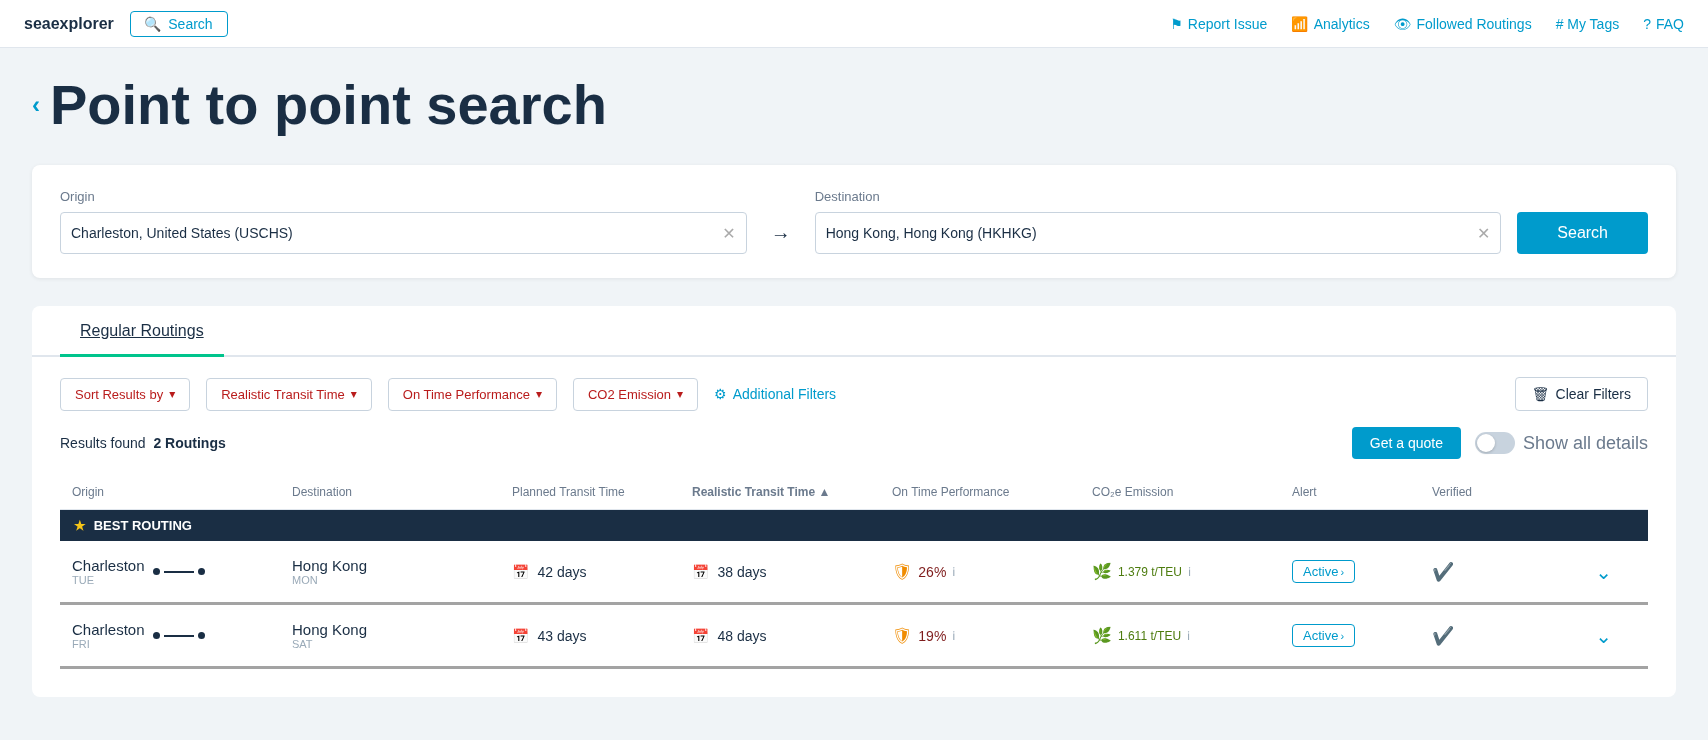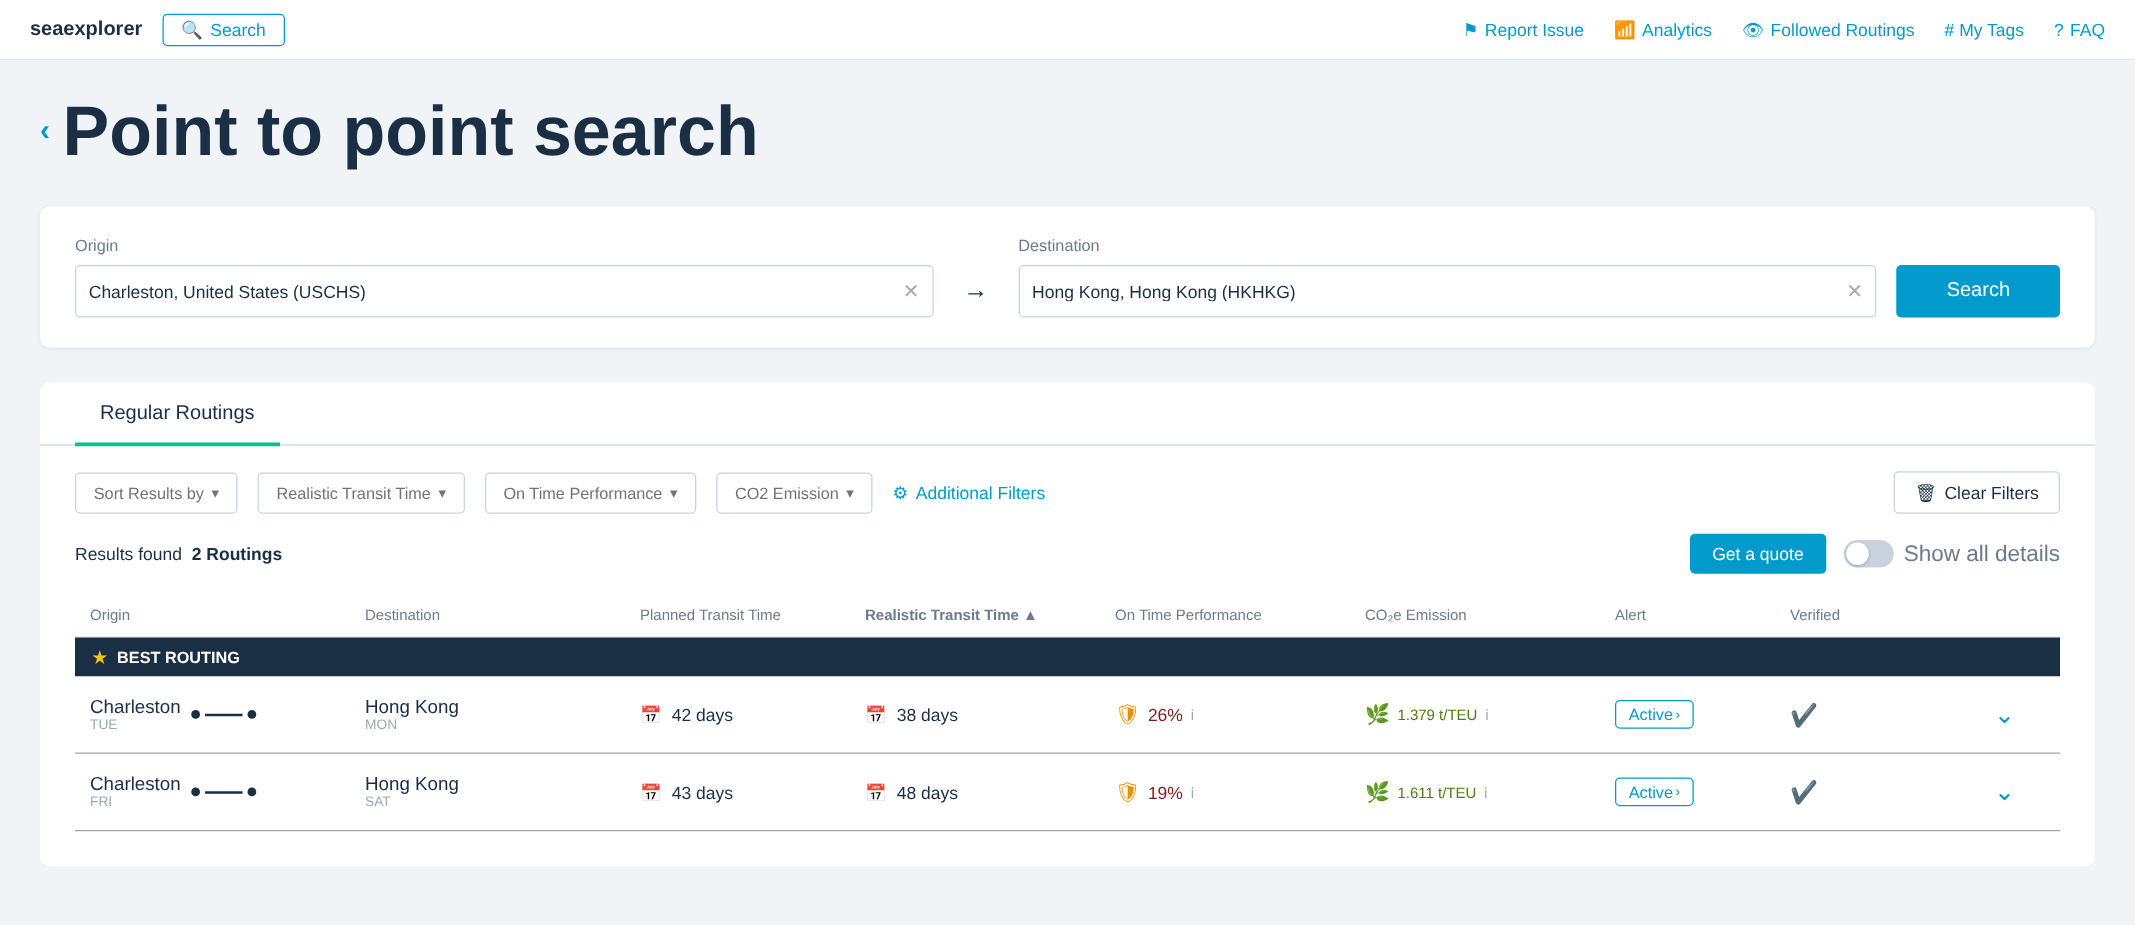--- a/index.html
+++ b/index.html
@@ -75,41 +75,42 @@
       padding: 0 28px;
       border-bottom: 2px solid #e0e6ed;
     }
     .tabs { display: flex; gap: 0; }
     .tab {
       padding: 16px 20px 14px;
       font-size: 16px; font-weight: 500;
       cursor: pointer; color: #6b7a8d;
       border-bottom: 3px solid transparent;
       margin-bottom: -2px;
+      text-decoration: underline;
     }
     .tab.active { color: #1a2e44; border-bottom: 3px solid #00c48c; }
 
     
     .results-section {
       background: #fff;
       border-radius: 0 0 8px 8px;
       padding: 0 28px 28px;
     }
 
     
     .filters-row {
       display: flex; align-items: center; justify-content: space-between;
       padding: 20px 0 16px;
     }
     .filters-left { display: flex; align-items: center; gap: 16px; flex-wrap: wrap; }
     .filter-btn {
       display: flex; align-items: flex-start; gap: 6px;
       padding: 8px 14px; border: 1px solid #c8d3de;
       border-radius: 4px; background: #fff;
-      cursor: pointer; font-size: 13px; color: #737373;
+      cursor: pointer; font-size: 13px; color: #b91c1c;
     }
     .filter-btn .chevron { font-size: 12px; }
     .additional-filters {
       color: #009bcc; cursor: pointer;
       display: flex; align-items: center; gap: 6px;
       font-size: 14px;
     }
     .clear-filters-btn {
       display: flex; align-items: center; gap: 6px;
       border: 1px solid #c8d3de; border-radius: 4px;
@@ -154,21 +155,21 @@
       background: #1a2e44; color: #fff;
       display: flex; align-items: center; gap: 8px;
       padding: 8px 14px; font-size: 13px; font-weight: bold;
     }
     .star-icon { color: #f5c518; }
 
     .routing-row {
       display: grid;
       grid-template-columns: 220px 220px 180px 200px 200px 200px 140px 120px 60px;
       padding: 16px 12px;
-      border-bottom: 1px solid #a3a3a3;
+      border-bottom: 3px solid #a3a3a3;
       align-items: center;
     }
 
     .origin-dest-cell { display: flex; flex-direction: column; }
     .port-name { font-size: 15px; font-weight: 500; color: #1a2e44; }
     .port-day { font-size: 11px; color: #9aaab8; }
 
     .days-cell { display: flex; align-items: center; gap: 8px; font-size: 14px; color: #1a2e44; }
 
     .on-time-cell { display: flex; align-items: center; gap: 6px; }

